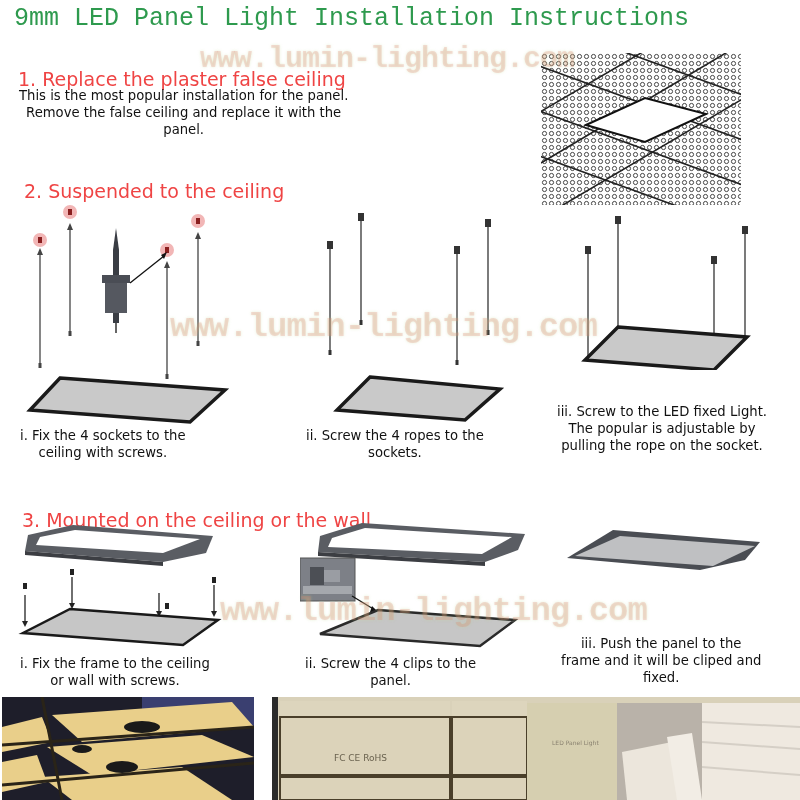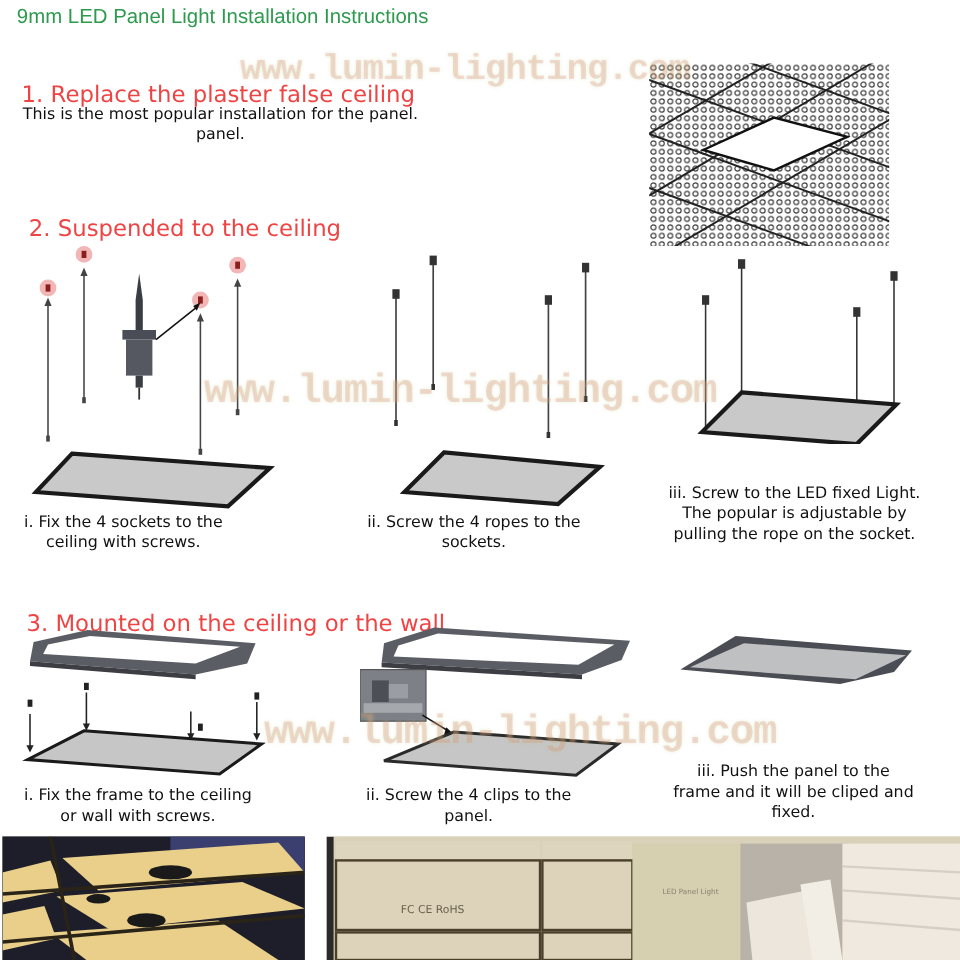--- a/index.html
+++ b/index.html
@@ -2,22 +2,22 @@
 <html><head>
 <meta charset="utf-8">
 <style>
   * { box-sizing: border-box; margin: 0; padding: 0; }
   html, body { width: 800px; height: 800px; background: #ffffff; overflow: hidden; }
   body { position: relative; font-family: "DejaVu Sans", "Liberation Sans", sans-serif; color: #111; }
 
   .abs { position: absolute; }
 
   .title {
-    left: 14px; top: 4px; font-size: 17px; color: #2e9a4e; letter-spacing: 0px; white-space: nowrap;
-    font-family: Liberation Sans, sans-serif;
+    left: 14px; top: 4px; font-size: 25px; color: #2e9a4e; letter-spacing: 0px; white-space: nowrap;
+    font-family: Liberation Mono, monospace;
   }
   .section-heading {
     font-size: 19px; color: #ef4444; white-space: nowrap; font-family: "DejaVu Sans", sans-serif; margin-top: 20px;
   }
   .desc {
     font-size: 13.2px; line-height: 17px; color: #111; font-family: "DejaVu Sans", sans-serif;
   }
   .desc span { display: block; white-space: nowrap; text-align: center; }
 
   .watermark {
@@ -32,20 +32,21 @@
   .photo { overflow: hidden; }
 </style>
 </head>
 <body>
 
 <div class="abs title">9mm LED Panel Light Installation Instructions</div>
 
 <div class="abs section-heading" style="left:18px; top:48px;">1. Replace the plaster false ceiling</div>
 <div class="abs desc" style="left:19px; top:87px;">
   <span>This is the most popular installation for the panel.</span>
+  <span>Remove the false ceiling and replace it with the</span>
   <span>panel.</span>
 </div>
 
 <div class="abs" style="left:541px; top:53px; width:200px; height:152px;">
   <svg width="200" height="152" viewBox="0 0 200 152">
     <defs>
       <pattern id="holes" width="7" height="7" patternUnits="userSpaceOnUse">
         <rect width="7" height="7" fill="#ffffff"></rect>
         <circle cx="3.5" cy="3.5" r="2.1" fill="none" stroke="#333" stroke-width="0.9"></circle>
       </pattern>

